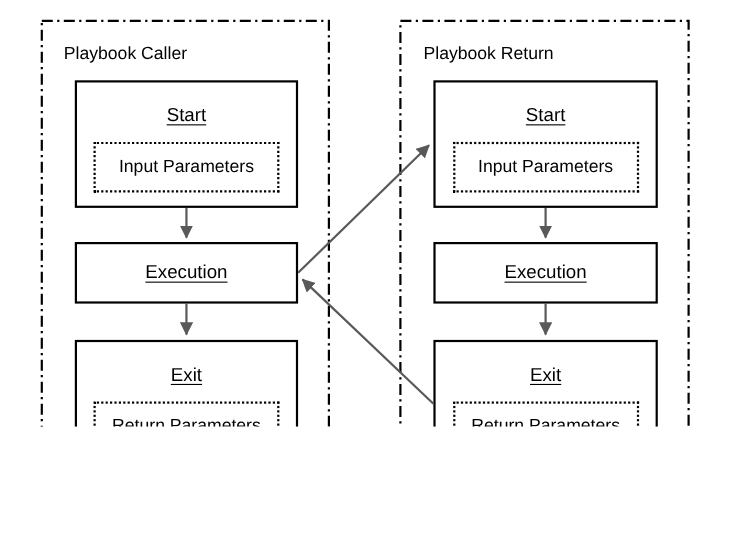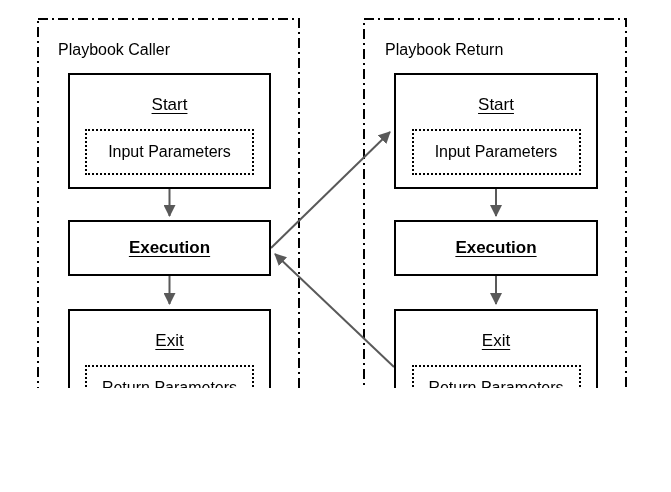--- a/index.html
+++ b/index.html
@@ -57,21 +57,20 @@
   }
   .node-title {
     font-size: 17px;
     line-height: 20px;
     text-decoration: underline;
     text-underline-offset: 3px;
     margin-top: 20px;
   }
   .node.compact {
     justify-content: center;
-    font-weight: bold;
   }
   .node.compact .node-title {
     margin-top: 0;
   }
   .param-box {
     box-sizing: border-box;
     border: 2px dotted var(--border, #000000);
     width: 169px;
     height: 46px;
     margin-top: 14px;

